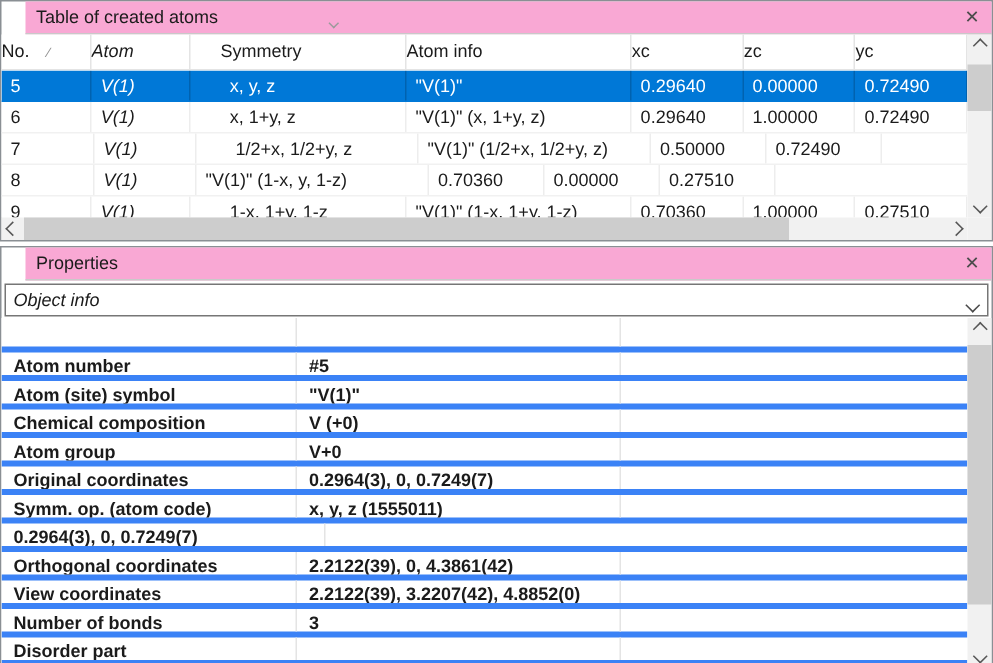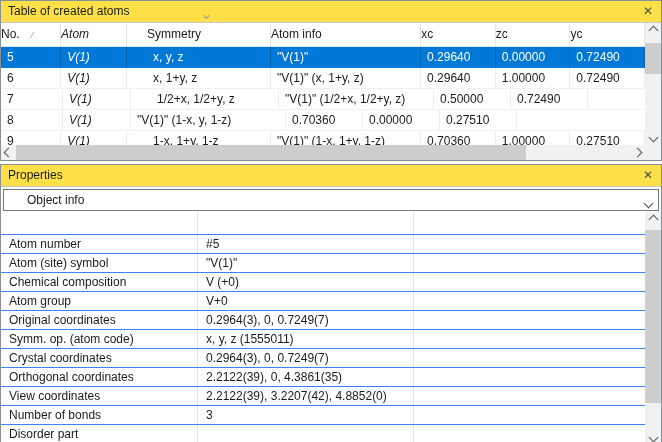--- a/index.html
+++ b/index.html
@@ -4,21 +4,21 @@
 <style>
   html,body { margin:0; padding:0; background:#fff; }
   body { font-family:"Liberation Sans","DejaVu Sans",sans-serif; }
   .screen { position:relative; width:662px; height:442px; background:#fff; overflow:hidden;
             font-size:12px; color:#1b1b1b; }
 
   
   .panel { position:absolute; left:0; width:662px; border:1px solid #8a8f94; background:#fff; box-sizing:border-box; }
   .panel.atoms { top:0; height:161px; }
   .panel.props { top:164px; height:280px; }
-  .titlebar { position:relative; height:21px; background:#fde047; border-bottom:1px solid #c9c9c9; }
+  .titlebar { position:relative; height:21px; background:#f9a8d4; border-bottom:1px solid #c9c9c9;margin-left:16px; }
   .titlebar .title { position:absolute; left:7px; top:0; line-height:21px; white-space:nowrap; }
   .menu-chev { position:absolute; left:203px; top:6px; }
   .closebox { position:absolute; right:4px; top:1px; width:18px; height:18px; text-align:center;
               line-height:18px; font-size:12px; color:#4c4c4c; cursor:default; }
 
   
   .chev { display:inline-block; width:6px; height:6px; border-right:1.6px solid #565656; border-bottom:1.6px solid #565656; }
   .chev.up   { transform:rotate(-135deg); }
   .chev.down { transform:rotate(45deg); }
   .chev.left { transform:rotate(135deg); }
@@ -53,26 +53,26 @@
   .sb-btn.rt { right:0; top:0; width:15px; height:15px; }
   .thumb { position:absolute; background:var(--scrollbar_thumb,#cdcdcd); }
   .thumb-v-atoms { left:0; top:20px; width:16px; height:31px; }
   .thumb-h-atoms { left:15px; top:0; width:510px; height:15px; }
   .sb-v-props { left:644px; top:47px; width:16px; height:233px; }
   .thumb-v-props { left:0; top:18px; width:16px; height:173px; }
 
   
   .combo { position:absolute; left:2px; top:24px; width:656px; height:22px; box-sizing:border-box;
            border:1px solid #767676; background:#fff; }
-  .combo .val { position:absolute; left:23px; top:0; line-height:20px; }
+  .combo .val { position:absolute; left:5px; top:0; line-height:20px;font-style:italic; }
   .combo .cbtn { position:absolute; right:6px; top:6px; }
   .combo .cbtn .chev { border-color:#4a4a4a; }
 
   .pgrid { position:absolute; left:0; top:47px; width:644px; height:233px; overflow:hidden; background:#fff; }
-  .prow { display:flex; height:19px; box-sizing:border-box; border-bottom:1px solid #3b82f6; }
+  .prow { display:flex; height:19px; box-sizing:border-box; border-bottom:4px solid #3b82f6;font-weight:bold; }
   .prow.first { height:23px; }
   .pl { width:197px; } .pv { width:216px; } .pf { flex:1; border-right:none !important; }
   .pl,.pv,.pf { box-sizing:border-box; border-right:1px solid #e4e4e4; padding-left:8px; line-height:18px;
                 white-space:nowrap; overflow:hidden; }
 </style>
 </head>
 <body>
 
 <div class="screen">
 
@@ -201,27 +201,26 @@
         <div class="pl">Original coordinates</div>
         <div class="pv">0.2964(3), 0, 0.7249(7)</div>
         <div class="pf"></div>
       </div>
       <div class="prow">
         <div class="pl">Symm. op. (atom code)</div>
         <div class="pv">x, y, z (1555011)</div>
         <div class="pf"></div>
       </div>
       <div class="prow">
-        <div class="pl">Crystal coordinates</div>
         <div class="pv">0.2964(3), 0, 0.7249(7)</div>
         <div class="pf"></div>
       </div>
       <div class="prow">
         <div class="pl">Orthogonal coordinates</div>
-        <div class="pv">2.2122(39), 0, 4.3861(35)</div>
+        <div class="pv">2.2122(39), 0, 4.3861(42)</div>
         <div class="pf"></div>
       </div>
       <div class="prow">
         <div class="pl">View coordinates</div>
         <div class="pv">2.2122(39), 3.2207(42), 4.8852(0)</div>
         <div class="pf"></div>
       </div>
       <div class="prow">
         <div class="pl">Number of bonds</div>
         <div class="pv">3</div>

